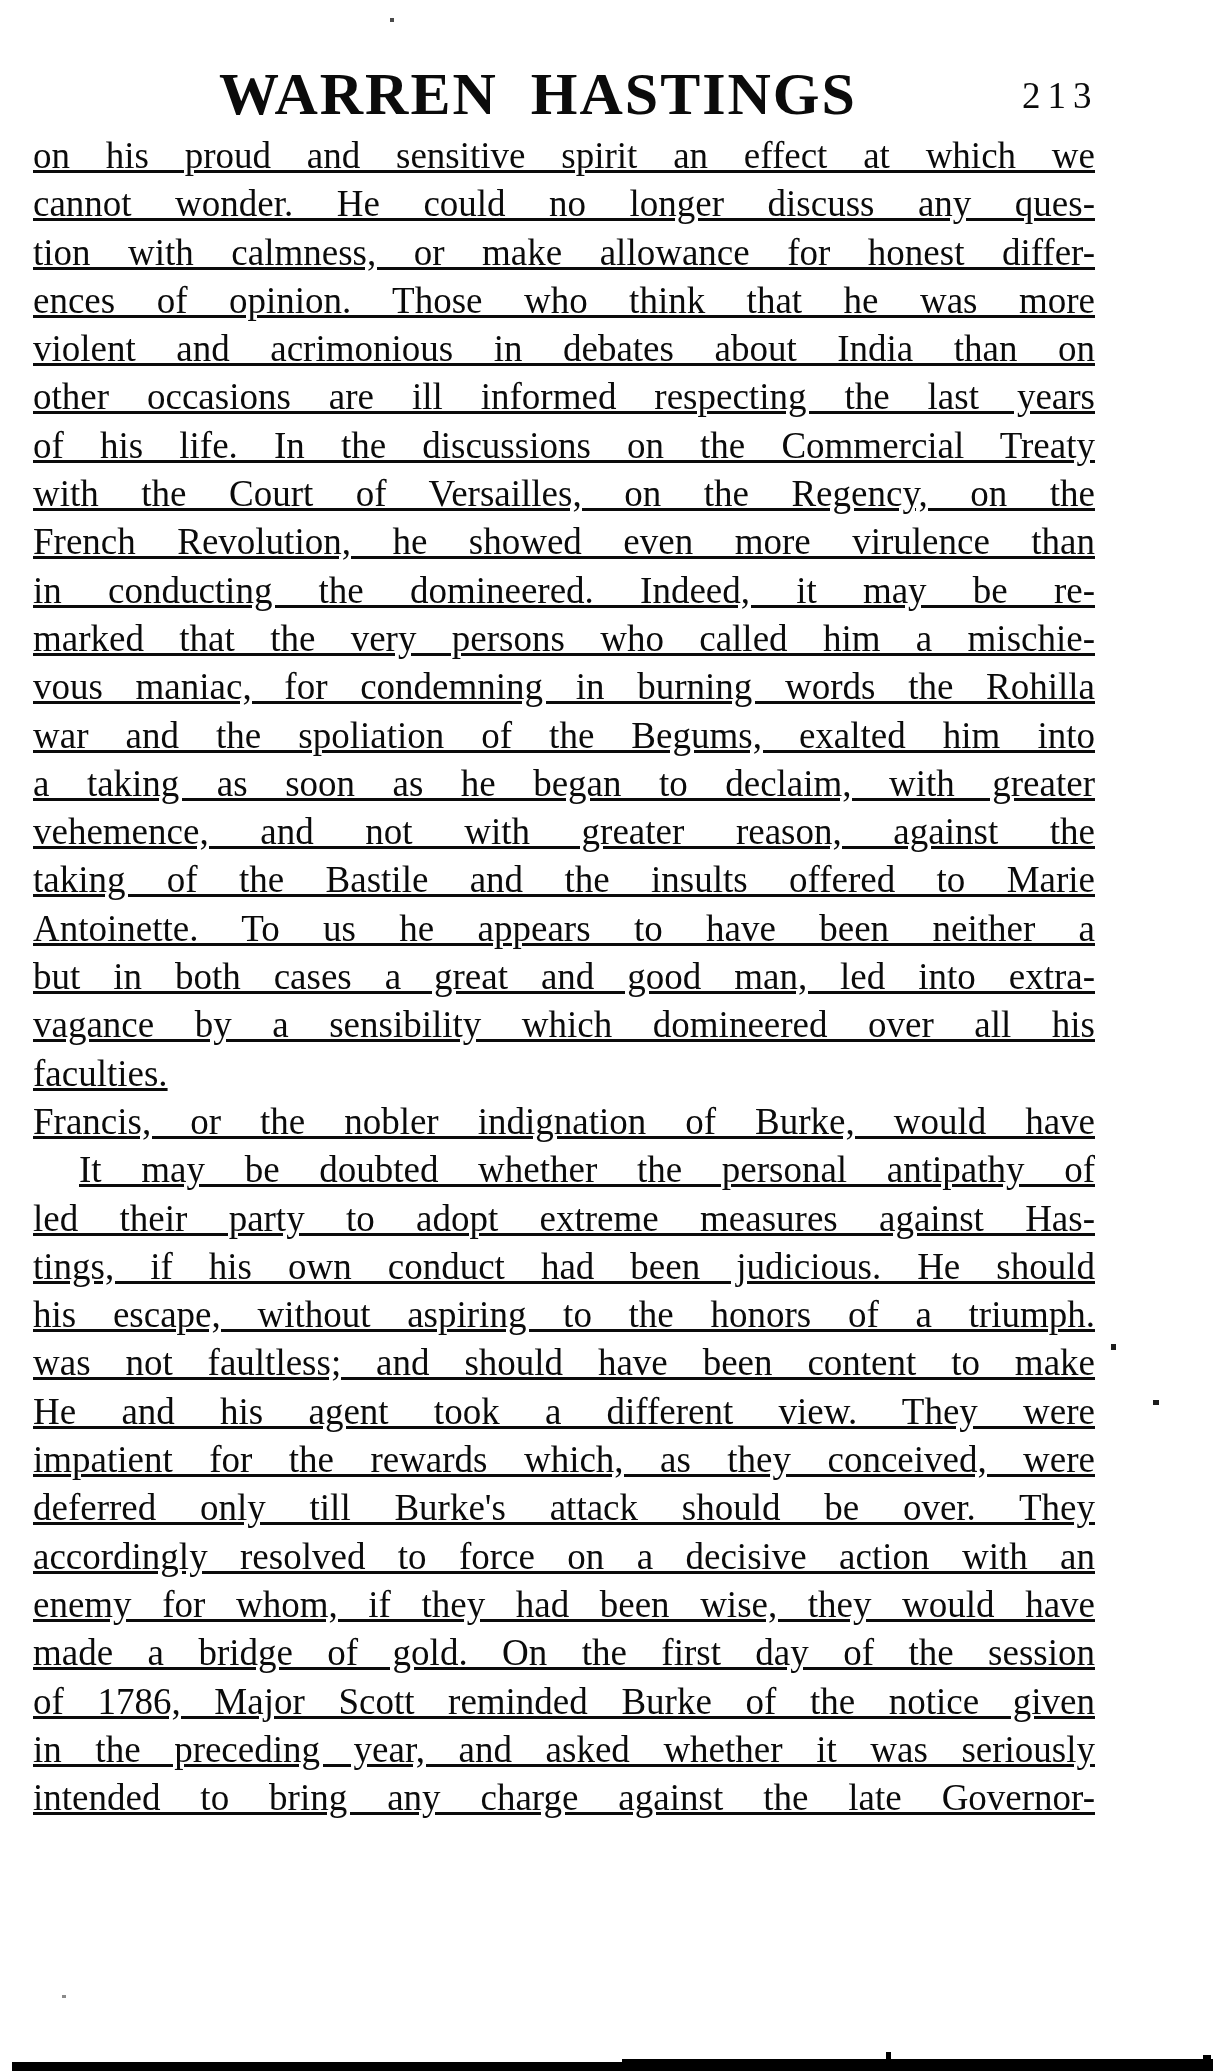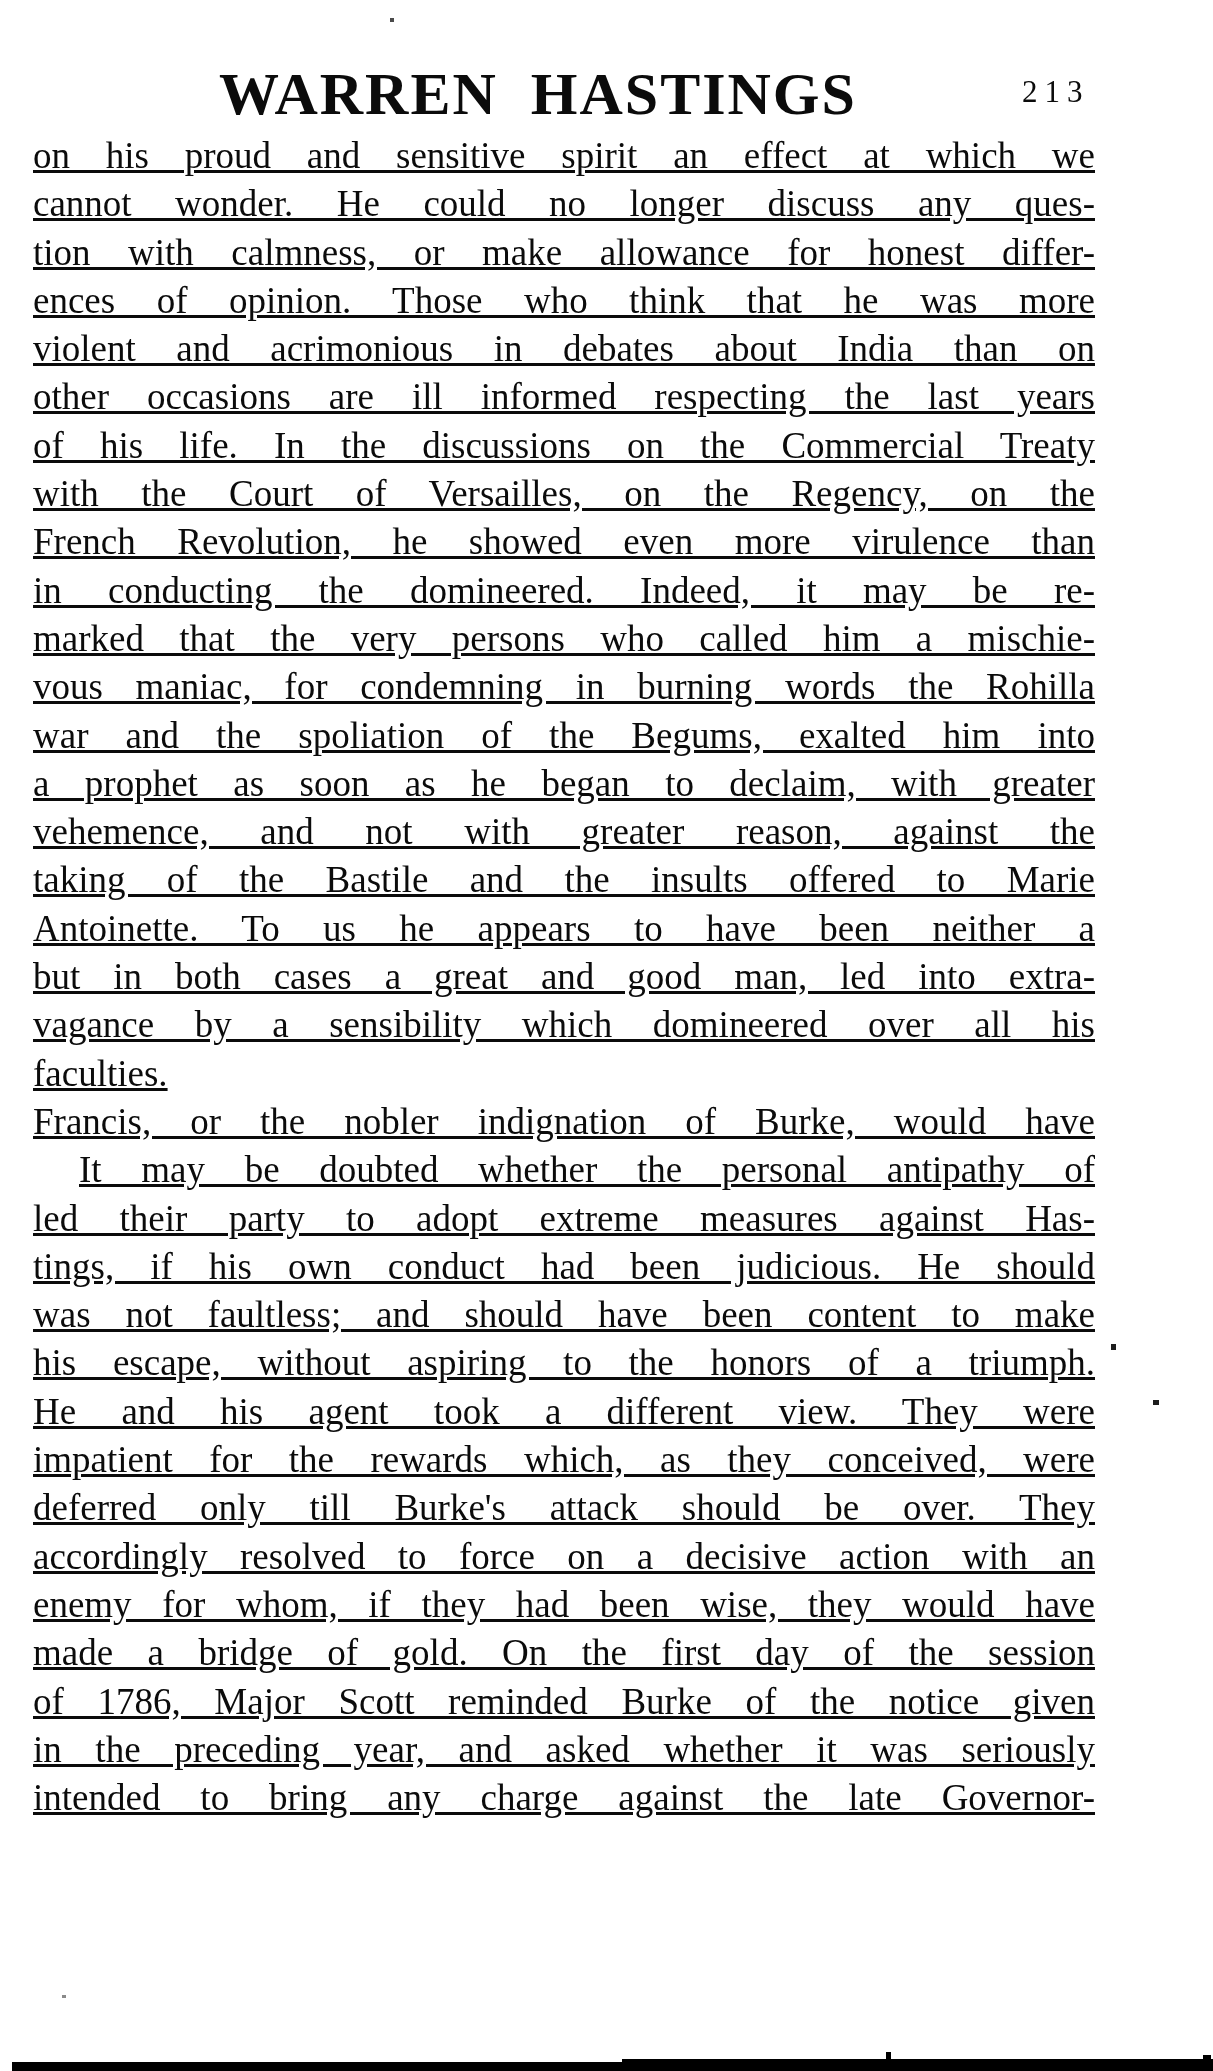--- a/index.html
+++ b/index.html
@@ -25,21 +25,21 @@
     font-size: 60px;
     font-weight: bold;
     letter-spacing: 2px;
     word-spacing: 16px;
     white-space: nowrap;
   }
   .page-number {
     position: absolute;
     top: 74px;
     left: 1022px;
-    font-size: 31px;
+    font-size: 37px;
     letter-spacing: 7px;
     text-align: center;
   }
   .body-text {
     position: absolute;
     top: 132px;
     left: 33px;
     width: 1062px;
     font-size: 37px;
     line-height: 48.3px;
@@ -88,34 +88,34 @@
     <div class="line">ences of opinion. Those who think that he was more</div>
     <div class="line">violent and acrimonious in debates about India than on</div>
     <div class="line">other occasions are ill informed respecting the last years</div>
     <div class="line">of his life. In the discussions on the Commercial Treaty</div>
     <div class="line">with the Court of Versailles, on the Regency, on the</div>
     <div class="line">French Revolution, he showed even more virulence than</div>
     <div class="line">in conducting the domineered. Indeed, it may be re-</div>
     <div class="line">marked that the very persons who called him a mischie-</div>
     <div class="line">vous maniac, for condemning in burning words the Rohilla</div>
     <div class="line">war and the spoliation of the Begums, exalted him into</div>
-    <div class="line">a prophet as soon as he began to declaim, with greater</div>
+    <div class="line">a taking as soon as he began to declaim, with greater</div>
     <div class="line">vehemence, and not with greater reason, against the</div>
     <div class="line">taking of the Bastile and the insults offered to Marie</div>
     <div class="line">Antoinette. To us he appears to have been neither a</div>
     <div class="line">but in both cases a great and good man, led into extra-</div>
     <div class="line">vagance by a sensibility which domineered over all his</div>
     <div class="line short">faculties.</div>
 
     <div class="line">Francis, or the nobler indignation of Burke, would have</div>
     <div class="line indent">It may be doubted whether the personal antipathy of</div>
     <div class="line">led their party to adopt extreme measures against Has-</div>
     <div class="line">tings, if his own conduct had been judicious. He should</div>
+    <div class="line">his escape, without aspiring to the honors of a triumph.</div>
     <div class="line">was not faultless; and should have been content to make</div>
-    <div class="line">his escape, without aspiring to the honors of a triumph.</div>
     <div class="line">He and his agent took a different view. They were</div>
     <div class="line">impatient for the rewards which, as they conceived, were</div>
     <div class="line">deferred only till Burke's attack should be over. They</div>
     <div class="line">accordingly resolved to force on a decisive action with an</div>
     <div class="line">enemy for whom, if they had been wise, they would have</div>
     <div class="line">made a bridge of gold. On the first day of the session</div>
     <div class="line">of 1786, Major Scott reminded Burke of the notice given</div>
     <div class="line">in the preceding year, and asked whether it was seriously</div>
     <div class="line">intended to bring any charge against the late Governor-</div>
   </div>

